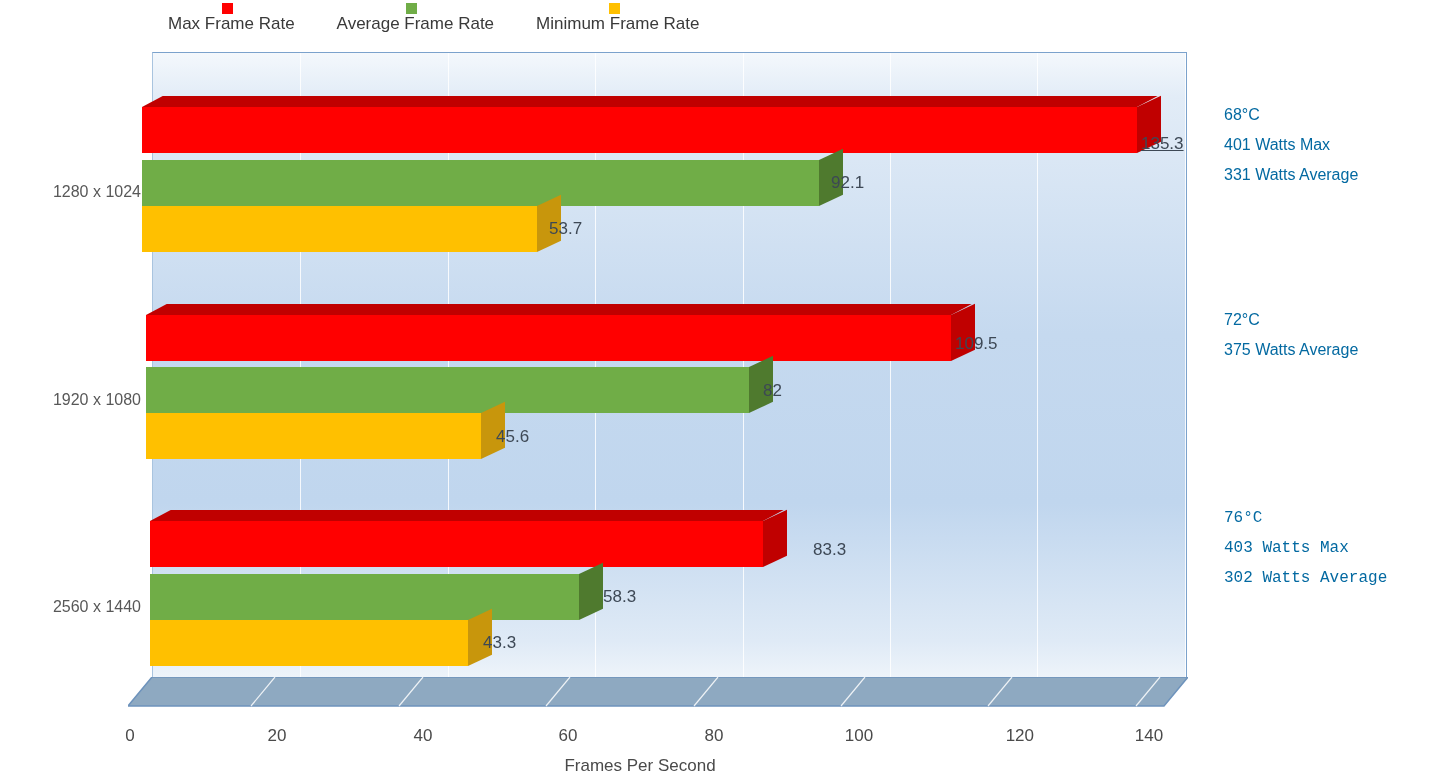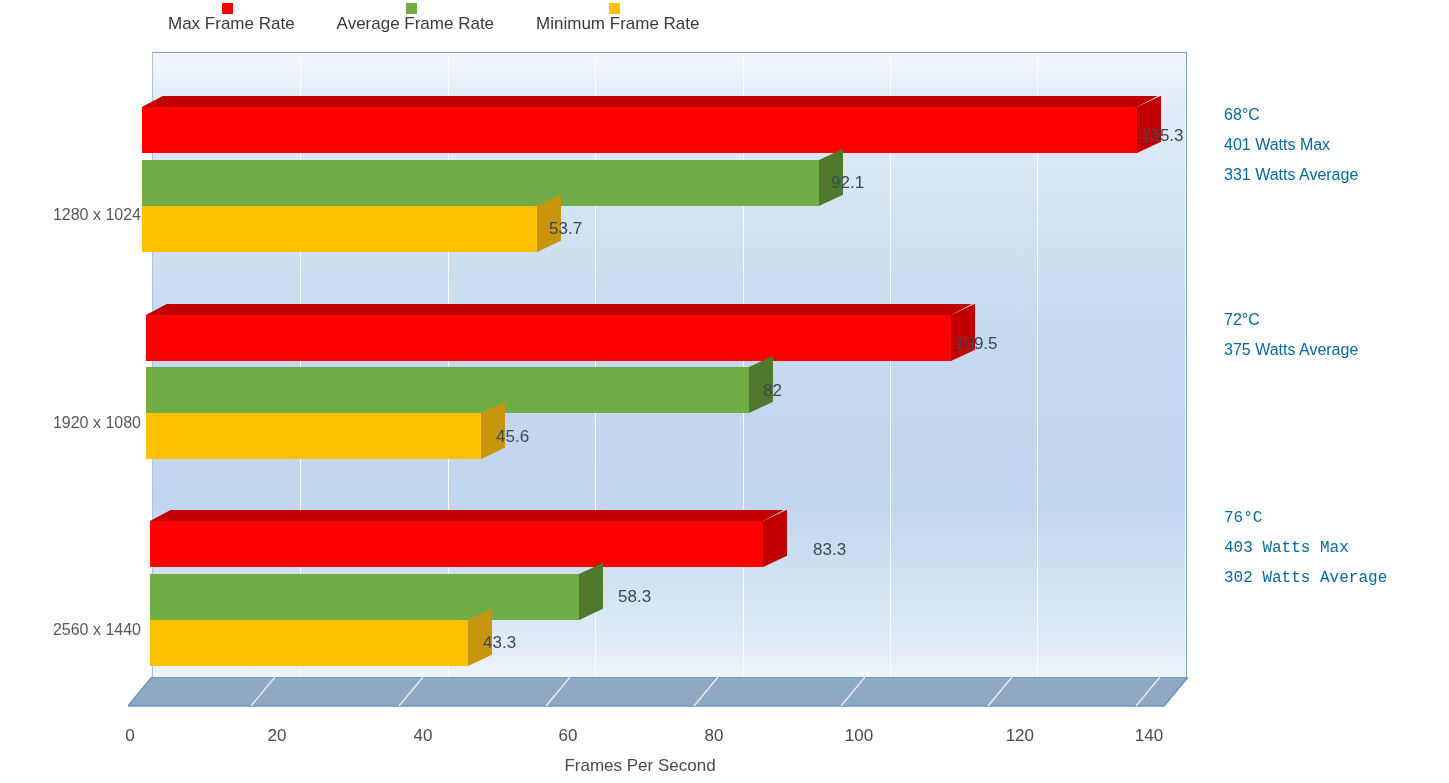--- a/index.html
+++ b/index.html
@@ -132,21 +132,20 @@
   }
 
   
   .cat-label {
     position: absolute;
     font-size: 16px;
     color: #585858;
     text-align: right;
     white-space: nowrap;
     right: 1308px;
-    margin-top: 23px;
   }
 
   
   .annotation {
     position: absolute;
     left: 1224px;
     font-size: 16px;
     color: #0369a1;
     line-height: 30px;
     white-space: nowrap;
@@ -224,21 +223,21 @@
         <div class="bar-front" style="background:#FF0000"></div>
       </div>
       <div class="bar" style="left:142px; top:160px; width:677px;">
         <div class="bar-side" style="left:677px; background:#4F7A2E"></div>
         <div class="bar-front" style="background:#70AD47"></div>
       </div>
       <div class="bar" style="left:142px; top:206px; width:395px;">
         <div class="bar-side" style="left:395px; background:#C8960C"></div>
         <div class="bar-front" style="background:#FFC000"></div>
       </div>
-      <span class="bar-label" style="left:1141px; top:126px;">135.3</span>
+      <span class="bar-label" style="left:1141px; top:134px;text-decoration:underline;">135.3</span>
       <span class="bar-label" style="left:831px; top:173px;">92.1</span>
       <span class="bar-label" style="left:549px; top:219px;">53.7</span>
     </div>
 
     <div class="bar-group">
       <div class="bar" style="left:146px; top:315px; width:805px;">
         <div class="bar-side" style="left:805px; background:#C00000"></div>
         <div class="bar-top" style="background:#C00000"></div>
         <div class="bar-front" style="background:#FF0000"></div>
       </div>
@@ -263,21 +262,21 @@
       </div>
       <div class="bar" style="left:150px; top:574px; width:429px;">
         <div class="bar-side" style="left:429px; background:#4F7A2E"></div>
         <div class="bar-front" style="background:#70AD47"></div>
       </div>
       <div class="bar" style="left:150px; top:620px; width:318px;">
         <div class="bar-side" style="left:318px; background:#C8960C"></div>
         <div class="bar-front" style="background:#FFC000"></div>
       </div>
       <span class="bar-label" style="left:772px; top:540px;margin-left:41px;">83.3</span>
-      <span class="bar-label" style="left:618px; top:587px;">58.3</span>
+      <span class="bar-label" style="left:603px; top:587px;">58.3</span>
       <span class="bar-label" style="left:483px; top:633px;">43.3</span>
     </div>
   </div>
 
   <span class="cat-label" style="top:183px;">1280 x 1024</span>
   <span class="cat-label" style="top:391px;">1920 x 1080</span>
   <span class="cat-label" style="top:598px;">2560 x 1440</span>
 
   <div class="annotation" style="top:100px;">
     <div>68°C</div>

